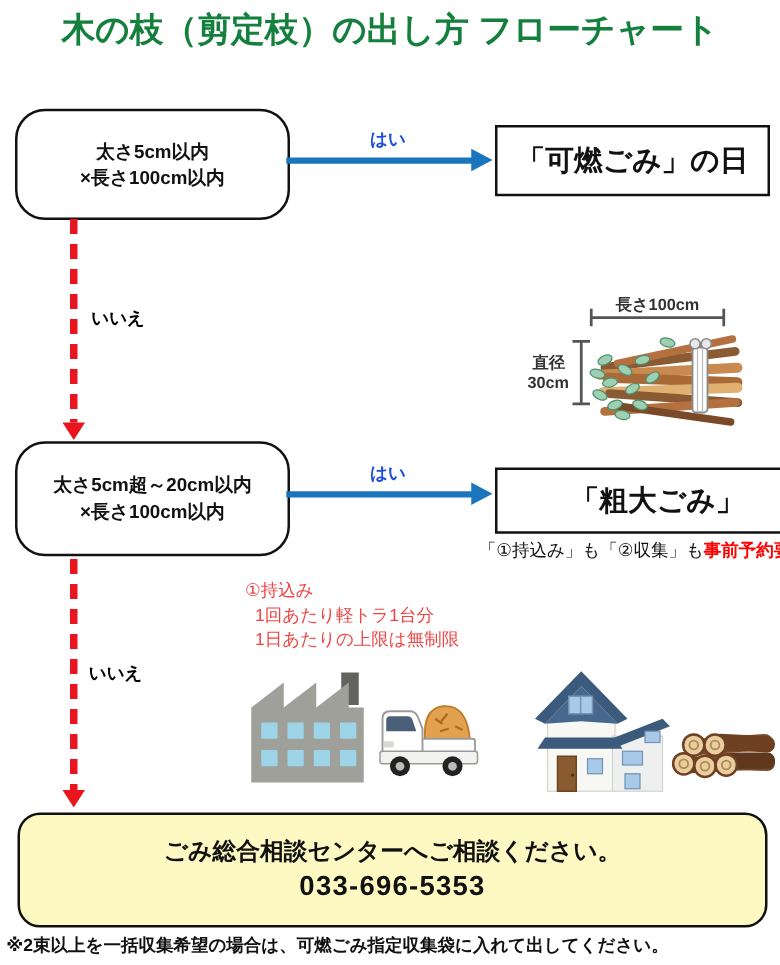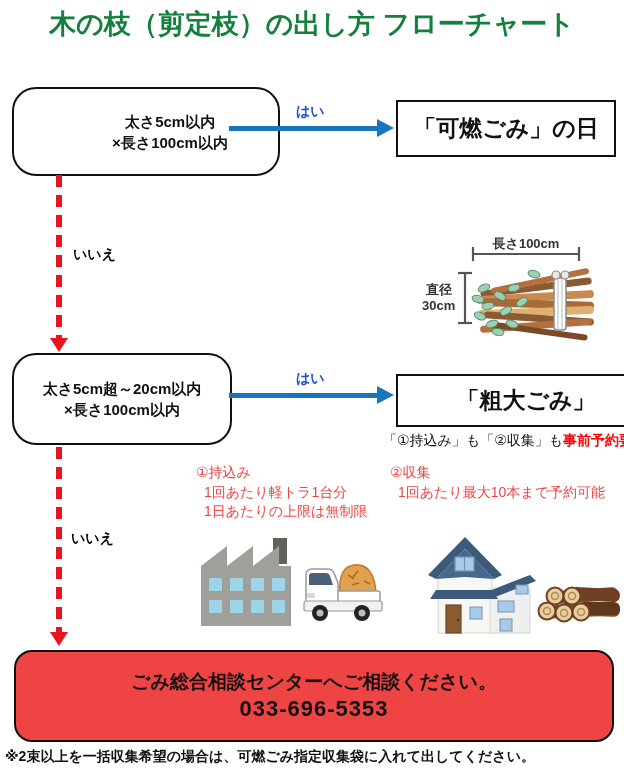--- a/index.html
+++ b/index.html
@@ -10,21 +10,21 @@
   .title{
     position:absolute;left:0;top:6px;width:624px;margin:0;text-align:center;
     font-size:27px;font-weight:bold;color:#15803d;letter-spacing:0px;
   }
   
   .decision{
     position:absolute;left:12px;width:216px;border:2.5px solid #111111;border-radius:24px;
     background:#ffffff;display:flex;flex-direction:column;align-items:center;justify-content:center;
     font-size:15px;font-weight:bold;line-height:21px;text-align:center;
   }
-  .box1{top:87px;height:85px;padding-left:48px;}
+  .box1{top:87px;height:85px;}
   .box2{top:353px;height:88px;}
   
   .result{
     position:absolute;left:396px;width:216px;border:2.5px solid #111111;background:#ffffff;
     display:flex;align-items:center;justify-content:center;font-weight:bold;font-size:23px;
   }
   .res1{top:100px;height:53px;}
   .res2{top:374px;height:49px;padding-left:20px;}
   
   .hline{position:absolute;height:5px;background:#1b75bc;}
@@ -42,21 +42,21 @@
   .note2{position:absolute;left:383px;top:432px;font-size:14px;white-space:nowrap;color:#111;}
   .note2 .red{color:#ff0000;font-weight:bold;}
   
   .opt{position:absolute;top:463px;font-size:14px;line-height:19.5px;color:#ef4444;}
   .opt1{left:196px;}
   .opt2{left:390px;}
   .opt .ind{margin-left:8px;}
   
   .finalbox{
     position:absolute;left:14px;top:650px;width:596px;height:88px;border:2.5px solid #111111;
-    border-radius:18px;background:#ef4444;display:flex;flex-direction:column;align-items:center;justify-content:center;
+    border-radius:18px;background:#fef9c3;display:flex;flex-direction:column;align-items:center;justify-content:center;
     font-weight:bold;text-align:center;
   }
   .finalbox .f1{font-size:19px;line-height:26px;}
   .finalbox .f2{font-size:22px;line-height:28px;letter-spacing:1px;}
   .footer{position:absolute;left:5px;top:748px;font-size:14px;font-weight:bold;color:#111;}
   .illus{position:absolute;}
   svg text{font-family:"Liberation Sans","DejaVu Sans",sans-serif;}
 </style>
 </head>
 <body>
@@ -149,24 +149,20 @@
   <div class="note2">
     <span>「①持込み」も「②収集」も</span><span class="red">事前予約要</span>
   </div>
 
   <div class="opt opt1">
     <div>①持込み</div>
     <div class="ind">1回あたり軽トラ1台分</div>
     <div class="ind">1日あたりの上限は無制限</div>
   </div>
 
-  <div class="opt opt2">
-    <div>②収集</div>
-    <div class="ind">1回あたり最大10本まで予約可能</div>
-  </div>
 
   <div class="illus" style="left:193px;top:536px;width:104px;height:92px;">
     <svg width="104" height="92" viewBox="0 0 104 92">
       <rect x="80" y="2" width="14" height="26" fill="#63635e"></rect>
       <polygon points="8,90 8,30 34,10 34,30 60,10 60,30 86,10 86,30 98,30 98,90" fill="#a0a09a"></polygon>
       <g fill="#9ed4e8">
         <rect x="16" y="42" width="13" height="13" rx="1"></rect>
         <rect x="37" y="42" width="13" height="13" rx="1"></rect>
         <rect x="58" y="42" width="13" height="13" rx="1"></rect>
         <rect x="79" y="42" width="13" height="13" rx="1"></rect>

